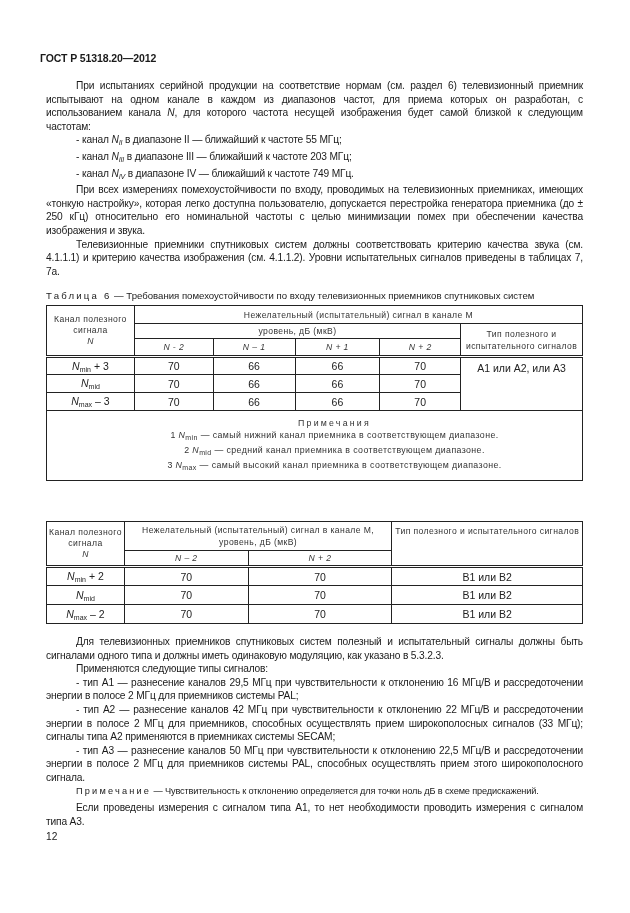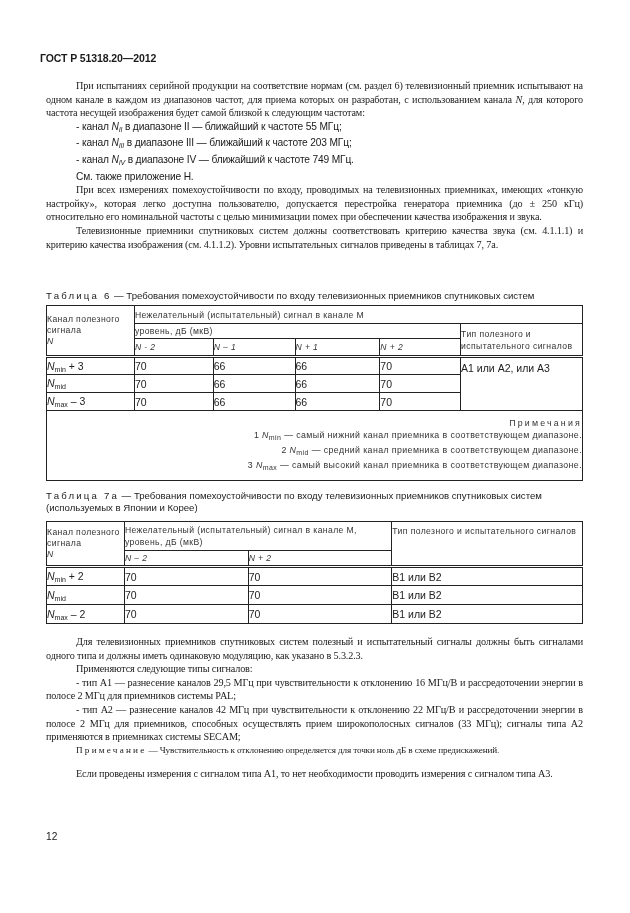--- a/index.html
+++ b/index.html
@@ -1,47 +1,46 @@
 <!DOCTYPE html>
 <html><head>
 <meta charset="utf-8">
 <style>
   html, body { margin: 0; padding: 0; background: #ffffff; }
   body { width: 630px; height: 913px; position: relative; overflow: hidden;
          font-family: "Liberation Sans", sans-serif; color: #1a1a1a; }
   .page { position: absolute; left: 0; top: 0; width: 630px; height: 665px; }
   .hdr { position: absolute; left: 40px; top: 52px; font-size: 10.5px; font-weight: bold; letter-spacing: -0.1px; }
   .txt { position: absolute; left: 46px; width: 537px; font-size: 10.2px; line-height: 13.6px; text-align: justify; letter-spacing: -0.15px; }
-  .p { margin: 0; font-family: Liberation Serif, serif; }
+  .p { margin: 0; }
   .ind { text-indent: 30px; }
   .li { margin: 0; padding-left: 30px; }
   .sub { font-size: 7px; vertical-align: -2px; font-style: normal; }
   .it { font-style: italic; }
   .cap { position: absolute; left: 46px; width: 540px; font-size: 9.6px; line-height: 12.4px; }
   .sp { letter-spacing: 2.2px; }
   table.t { position: absolute; border-collapse: collapse; font-size: 8.6px; color: #333; letter-spacing: 0.4px; }
-  table.t td { border: 1px solid #222; vertical-align: middle; padding: 0; }
+  table.t td { border: 1px solid #222; text-align: center; vertical-align: middle; padding: 0; }
   .tv { font-size: 10.5px; letter-spacing: 0; color: #222; }
   .dbl { border-bottom: 3px double #222 !important; }
   .notes { text-align: right; padding: 6px 0 6px 40px !important; font-size: 8.8px; line-height: 12px; }
   .pn { position: absolute; left: 46px; top: 831px; font-size: 10.2px; text-align: center; }
 </style>
 </head>
 <body>
 
 <div class="page">
 
   <div class="hdr">ГОСТ Р 51318.20—2012</div>
 
   <div class="txt" style="top:79px;">
     <p class="p ind"><span>При испытаниях серийной продукции на соответствие нормам (см. раздел 6) телевизионный приемник испытывают на одном канале в каждом из диапазонов частот, для приема которых он разработан, с использованием канала</span> <span class="it">N</span><span>, для которого частота несущей изображения будет самой близкой к следующим частотам:</span></p>
     <p class="li"><span>- канал </span><span class="it">N</span><span class="sub it">II</span><span> в диапазоне II — ближайший к частоте 55 МГц;</span></p>
     <p class="li"><span>- канал </span><span class="it">N</span><span class="sub it">III</span><span> в диапазоне III — ближайший к частоте 203 МГц;</span></p>
     <p class="li"><span>- канал </span><span class="it">N</span><span class="sub it">IV</span><span> в диапазоне IV — ближайший к частоте 749 МГц.</span></p>
-    <p class="li">См. также приложение Н.</p>
     <p class="p ind">При всех измерениях помехоустойчивости по входу, проводимых на телевизионных приемниках, имеющих «тонкую настройку», которая легко доступна пользователю, допускается перестройка генератора приемника (до ± 250 кГц) относительно его номинальной частоты с целью минимизации помех при обеспечении качества изображения и звука.</p>
     <p class="p ind">Телевизионные приемники спутниковых систем должны соответствовать критерию качества звука (см. 4.1.1.1) и критерию качества изображения (см. 4.1.1.2). Уровни испытательных сигналов приведены в таблицах 7, 7а.</p>
   </div>
 
   <div class="cap" style="top:290px;"><span class="sp">Таблица 6</span><span> — Требования помехоустойчивости по входу телевизионных приемников спутниковых систем</span></div>
 
   <table class="t" style="left:46px; top:305px; width:537px;">
     <colgroup>
         <col style="width:88px">
         <col style="width:79px">
@@ -91,21 +90,20 @@
       <td colspan="6" class="notes">
         <div class="sp">Примечания</div>
         <div><span>1 </span><span class="it">N</span><span class="sub">min</span><span> — самый нижний канал приемника в соответствующем диапазоне.</span></div>
         <div><span>2 </span><span class="it">N</span><span class="sub">mid</span><span> — средний канал приемника в соответствующем диапазоне.</span></div>
         <div><span>3 </span><span class="it">N</span><span class="sub">max</span><span> — самый высокий канал приемника в соответствующем диапазоне.</span></div>
       </td>
     </tr>
   </tbody>
     </table>
 
-  <div class="cap" style="top:490px;"><span class="sp">Таблица 7а</span><span> — Требования помехоустойчивости по входу телевизионных приемников спутниковых систем (используемых в Японии и Корее)</span></div>
 
   <table class="t" style="left:46px; top:521px; width:537px;">
     <colgroup>
         <col style="width:78px">
         <col style="width:124px">
         <col style="width:144px">
         <col style="width:191px">
       </colgroup>
     <tbody>
         <tr style="height:29px;">
@@ -136,18 +134,19 @@
       <td class="tv">В1 или В2</td>
     </tr>
   </tbody>
     </table>
 
   <div class="txt" style="top:635px;">
     <p class="p ind">Для телевизионных приемников спутниковых систем полезный и испытательный сигналы должны быть сигналами одного типа и должны иметь одинаковую модуляцию, как указано в 5.3.2.3.</p>
     <p class="p ind">Применяются следующие типы сигналов:</p>
     <p class="p ind">- тип А1 — разнесение каналов 29,5 МГц при чувствительности к отклонению 16 МГц/В и рассредоточении энергии в полосе 2 МГц для приемников системы PAL;</p>
     <p class="p ind">- тип А2 — разнесение каналов 42 МГц при чувствительности к отклонению 22 МГц/В и рассредоточении энергии в полосе 2 МГц для приемников, способных осуществлять прием широкополосных сигналов (33 МГц); сигналы типа А2 применяются в приемниках системы SECAM;</p>
+    <p class="p ind">- тип А3 — разнесение каналов 50 МГц при чувствительности к отклонению 22,5 МГц/В и рассредоточении энергии в полосе 2 МГц для приемников системы PAL, способных осуществлять прием этого широкополосного сигнала.</p>
     <p class="p ind" style="font-size:9.2px; "><span class="sp">Примечание</span><span> — Чувствительность к отклонению определяется для точки ноль дБ в схеме предискажений.</span></p>
-    <p class="p ind" style="margin-top:10px;">Если проведены измерения с сигналом типа А1, то нет необходимости проводить измерения с сигналом типа А3.</p>
+    <p class="p ind" style="margin-top:3px;">Если проведены измерения с сигналом типа А1, то нет необходимости проводить измерения с сигналом типа А3.</p>
   </div>
 
   <div class="pn">12</div>
 </div>
 
 </body></html>

